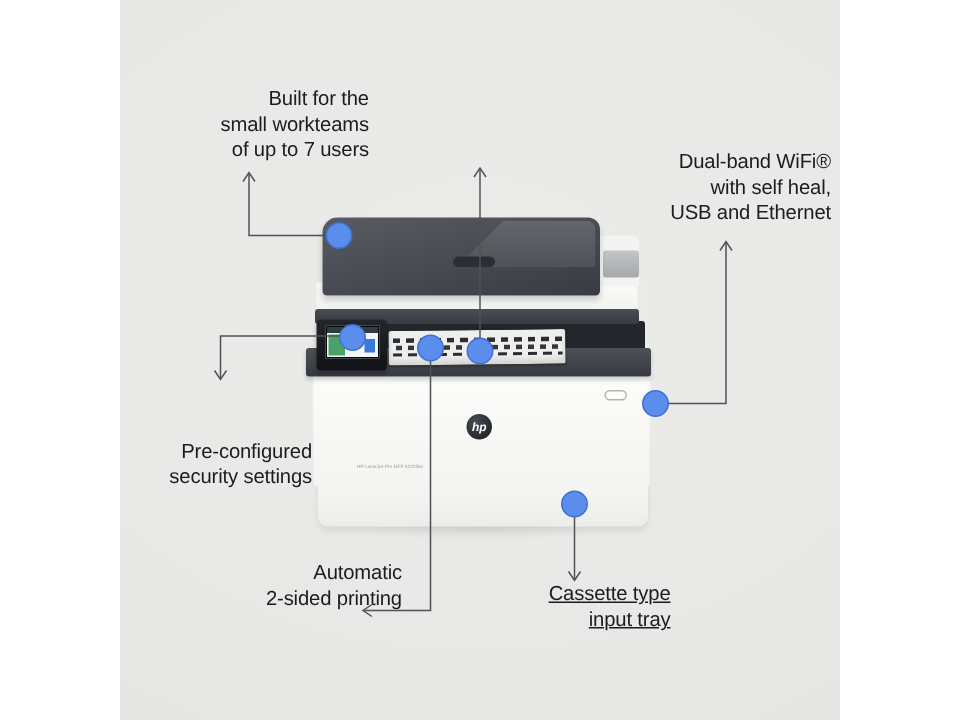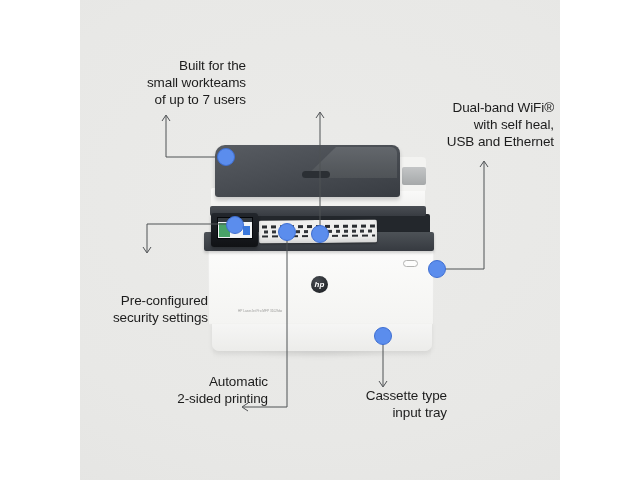--- a/index.html
+++ b/index.html
@@ -70,21 +70,21 @@
   .adf-handle{position:absolute;left:87px;top:26px;width:28px;height:7px;
           background:#2b2f34;border-radius:4px;}
   
   .callout{position:absolute;color:#1c1c1c;font-size:13.5px;line-height:17px;
           text-align:right;white-space:pre-line;letter-spacing:-.1px;}
   #cl-workteams{left:86px; top:57px; width:160px;}
   #cl-fast     {left:230px;top:59px; width:180px;}
   #cl-wifi     {left:414px;top:99px;width:140px;}
   #cl-security {left:68px; top:256px;width:140px;margin-top:36px;}
   #cl-duplex   {left:118px;top:373px;width:150px;}
-  #cl-cassette {left:327px;top:387px;width:120px;}
+  #cl-cassette {left:327px;top:387px;width:120px;text-decoration:underline;}
   svg.overlay{position:absolute;left:0;top:0;width:640px;height:480px;pointer-events:none;}
 </style>
 </head>
 <body>
 
 <div id="scene">
   <div class="stage abs"></div>
 
   <div>
     <div class="abs shadow"></div>

